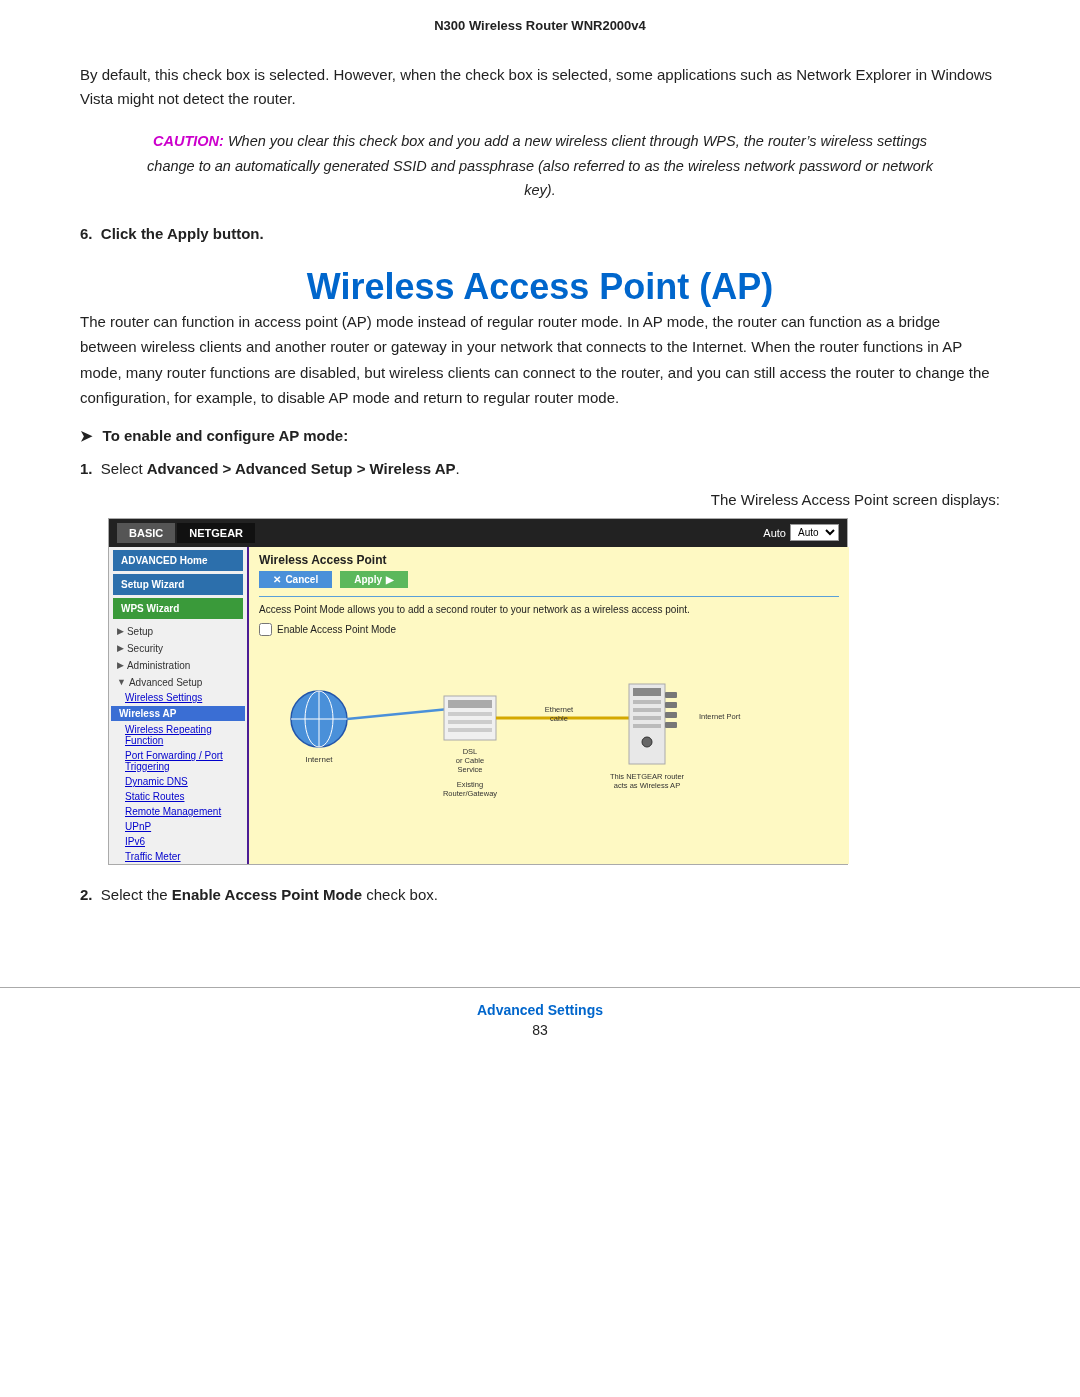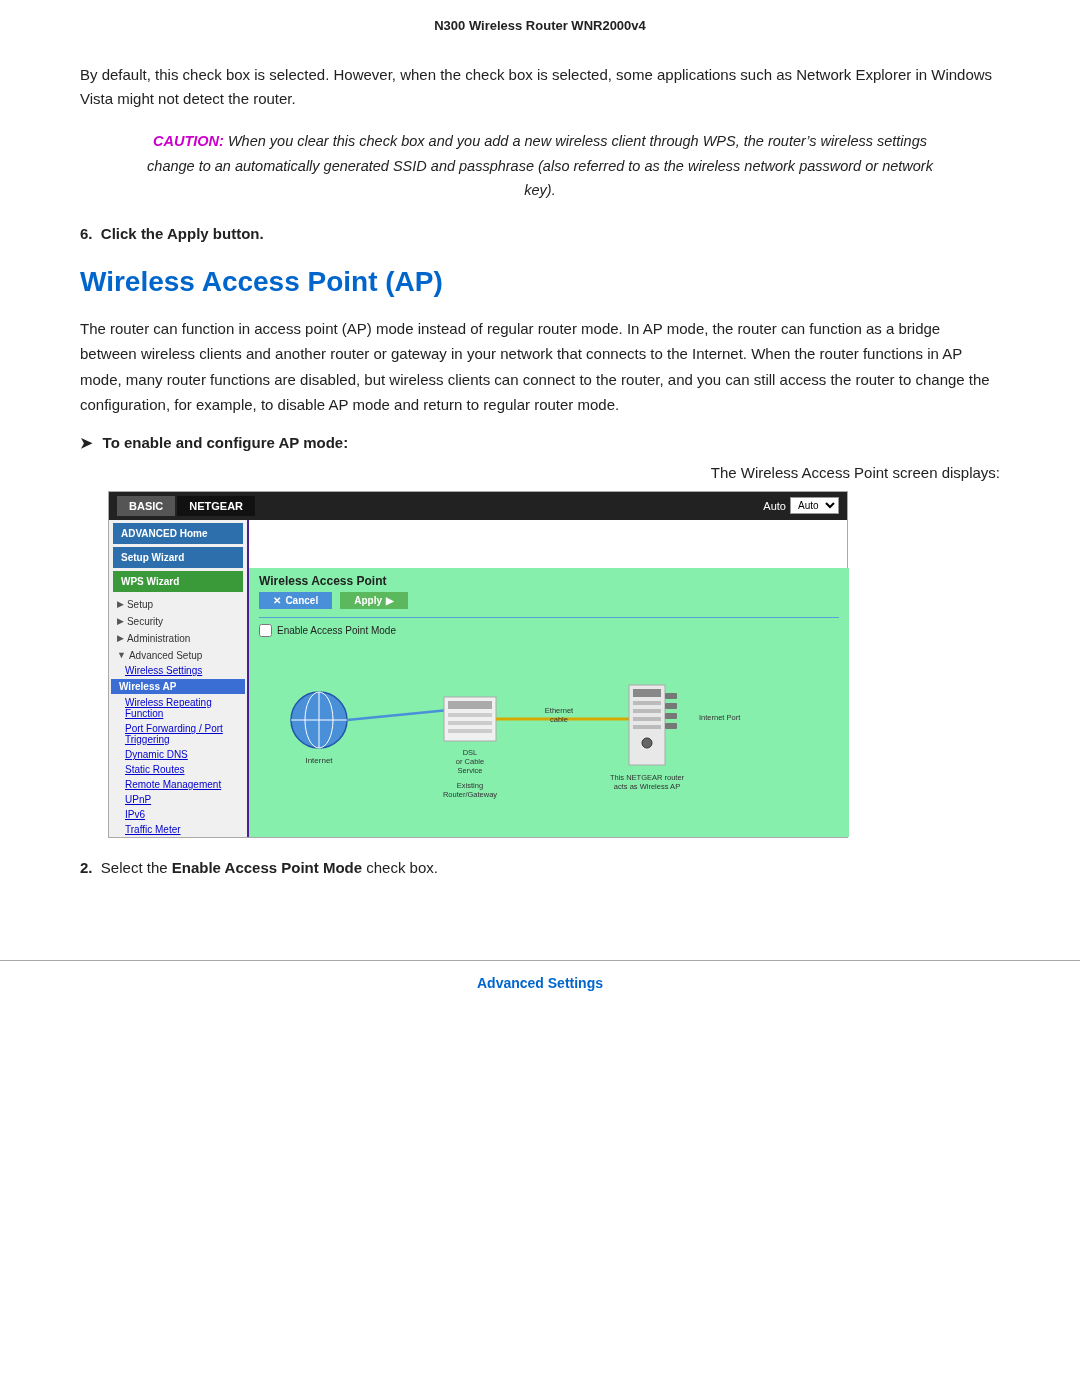--- a/index.html
+++ b/index.html
@@ -52,25 +52,26 @@
       margin-bottom: 10px;
     }
 
     .step-num-outer {
       font-weight: bold;
       font-size: 15px;
       margin-bottom: 8px;
     }
 
     .section-heading {
-      font-size: 28px;
+      font-size: 36px;
       font-weight: bold;
       color: #0066cc;
-      margin: 24px 0 18px 0;
+      margin: 24px 0 1px 0;
       border-bottom: none;
+      text-align: center;
     }
 
     .section-body {
       font-size: 15px;
       line-height: 1.7;
       margin-bottom: 16px;
       color: #222;
     }
 
     .task-heading {
@@ -216,22 +217,21 @@
       color: #fff;
       text-decoration: none;
       padding: 2px 8px 2px 8px;
       margin: 1px 2px;
       font-weight: bold;
     }
 
     .rs-main {
       flex: 1;
       padding: 6px 10px;
-      background: #86efac;
-      margin-top: 48px;
+      background: #fef9c3;
     }
 
     .rs-page-title {
       font-size: 12px;
       color: #222;
       font-weight: bold;
       margin-bottom: 4px;
     }
 
     .rs-actions {
@@ -343,20 +343,24 @@
 
   <h2 class="section-heading">Wireless Access Point (AP)</h2>
 
   <p class="section-body">The router can function in access point (AP) mode instead of regular router mode. In AP mode, the router can function as a bridge between wireless clients and another router or gateway in your network that connects to the Internet. When the router functions in AP mode, many router functions are disabled, but wireless clients can connect to the router, and you can still access the router to change the configuration, for example, to disable AP mode and return to regular router mode.</p>
 
   <div class="task-heading">
     <span class="arrow">➤</span>
     <span>To enable and configure AP mode:</span>
   </div>
 
+  <div class="numbered-step">
+    <span><strong>1.</strong></span>
+    &nbsp;<span>Select </span><strong><span>Advanced &gt; Advanced Setup &gt; Wireless AP</span></strong><span>.</span>
+  </div>
 
   <div class="screen-note">The Wireless Access Point screen displays:</div>
 
   <div class="router-screenshot">
 
     <div class="rs-topbar">
       <div class="rs-tab-basic">BASIC</div>
       <div class="rs-tab-advanced">NETGEAR</div>
       <div class="rs-auto">
         <span>Auto</span>
@@ -408,20 +412,21 @@
           <button class="rs-cancel-btn">
             <span>✕</span>
             <span>Cancel</span>
           </button>
           <button class="rs-apply-btn">
             <span>Apply</span>
             <span>▶</span>
           </button>
         </div>
         <hr class="rs-divider">
+        <div class="rs-desc">Access Point Mode allows you to add a second router to your network as a wireless access point.</div>
         <div class="rs-checkbox-row">
           <input type="checkbox" style="">
           <span>Enable Access Point Mode</span>
         </div>
 
         <div class="rs-diagram">
           <svg width="580" height="160" viewBox="0 0 580 160">
 
             <circle cx="60" cy="75" r="28" fill="#4a90d9" stroke="#2255aa" stroke-width="1.5"></circle>
             <ellipse cx="60" cy="75" rx="14" ry="28" fill="none" stroke="#fff" stroke-width="1"></ellipse>
@@ -473,13 +478,14 @@
 
   <div class="step2-block numbered-step">
     <span><strong>2.</strong></span>
     &nbsp;<span>Select the </span><strong><span>Enable Access Point Mode</span></strong><span> check box.</span>
   </div>
 
 </div>
 
 <div class="page-footer">
   <div class="footer-section-label">Advanced Settings</div>
+  <div class="footer-page-num">83</div>
 </div>
 
 </body></html>

